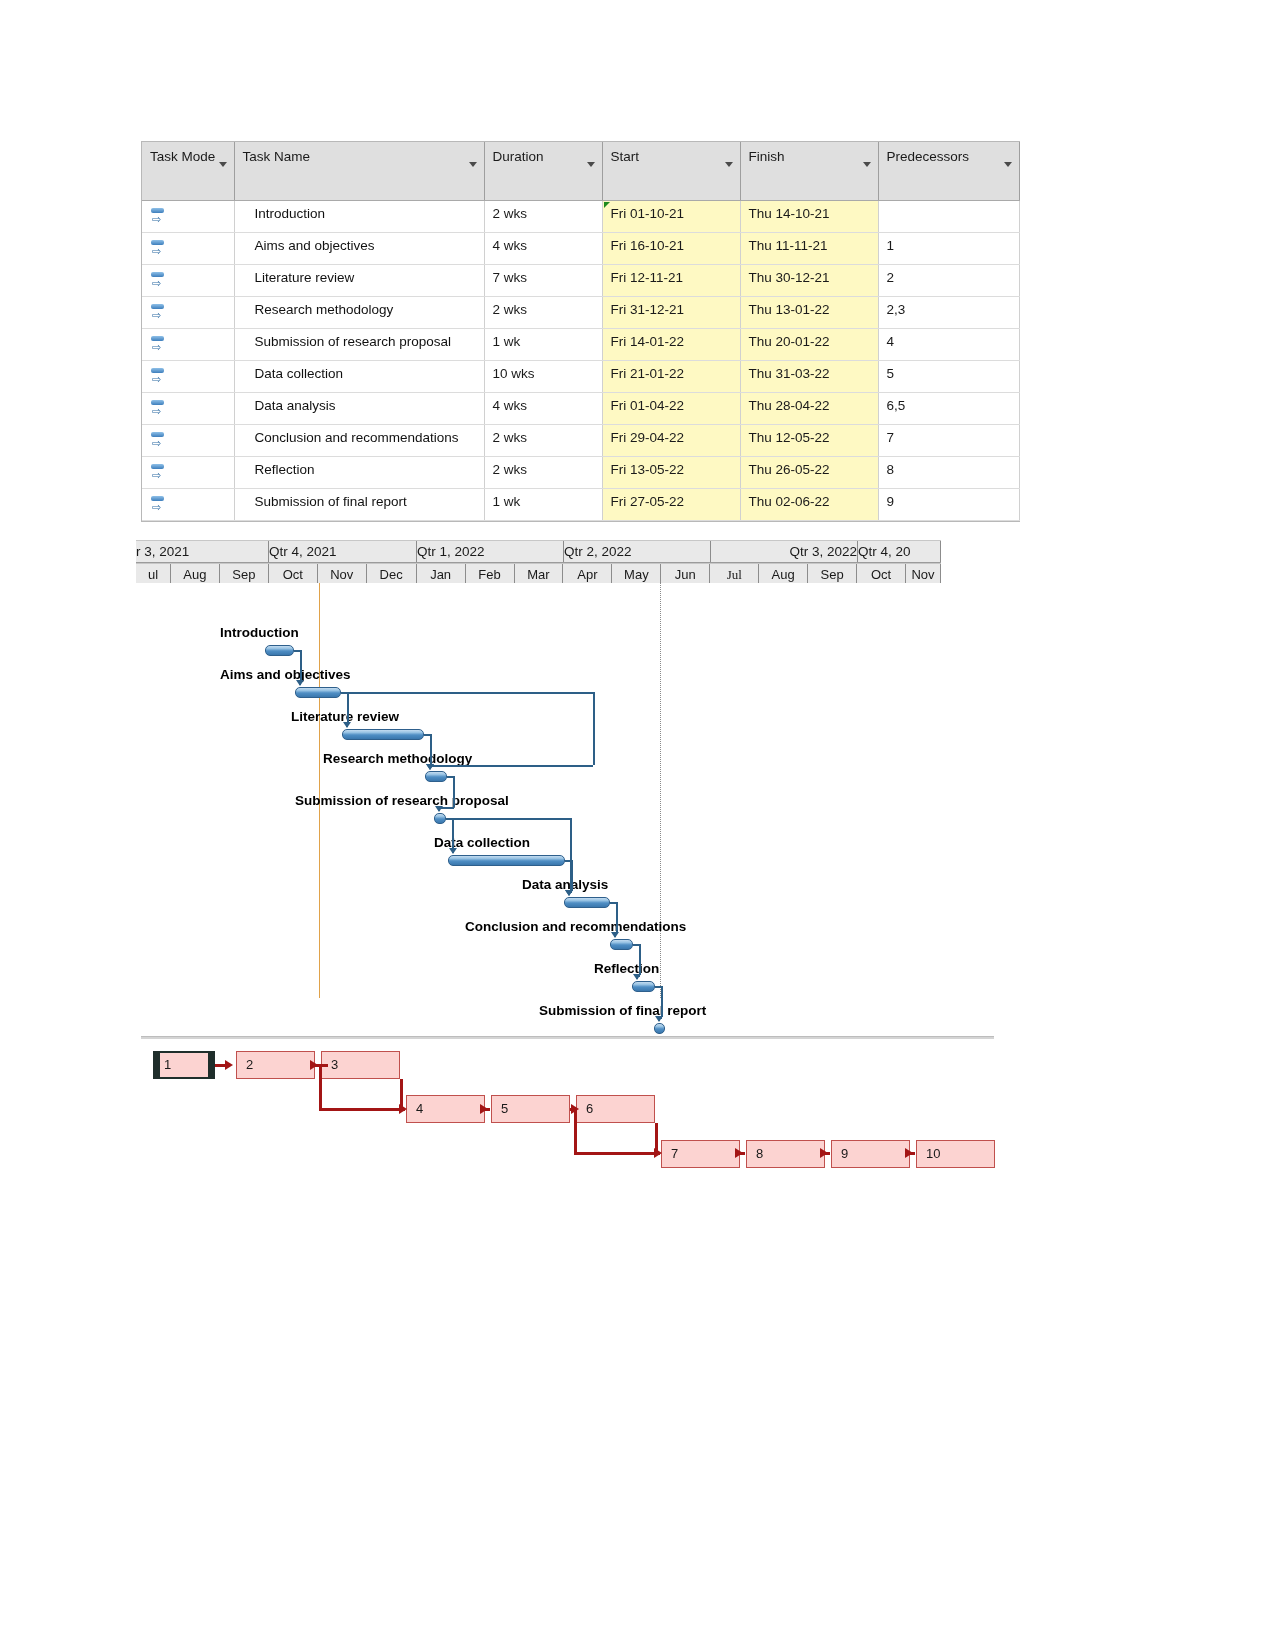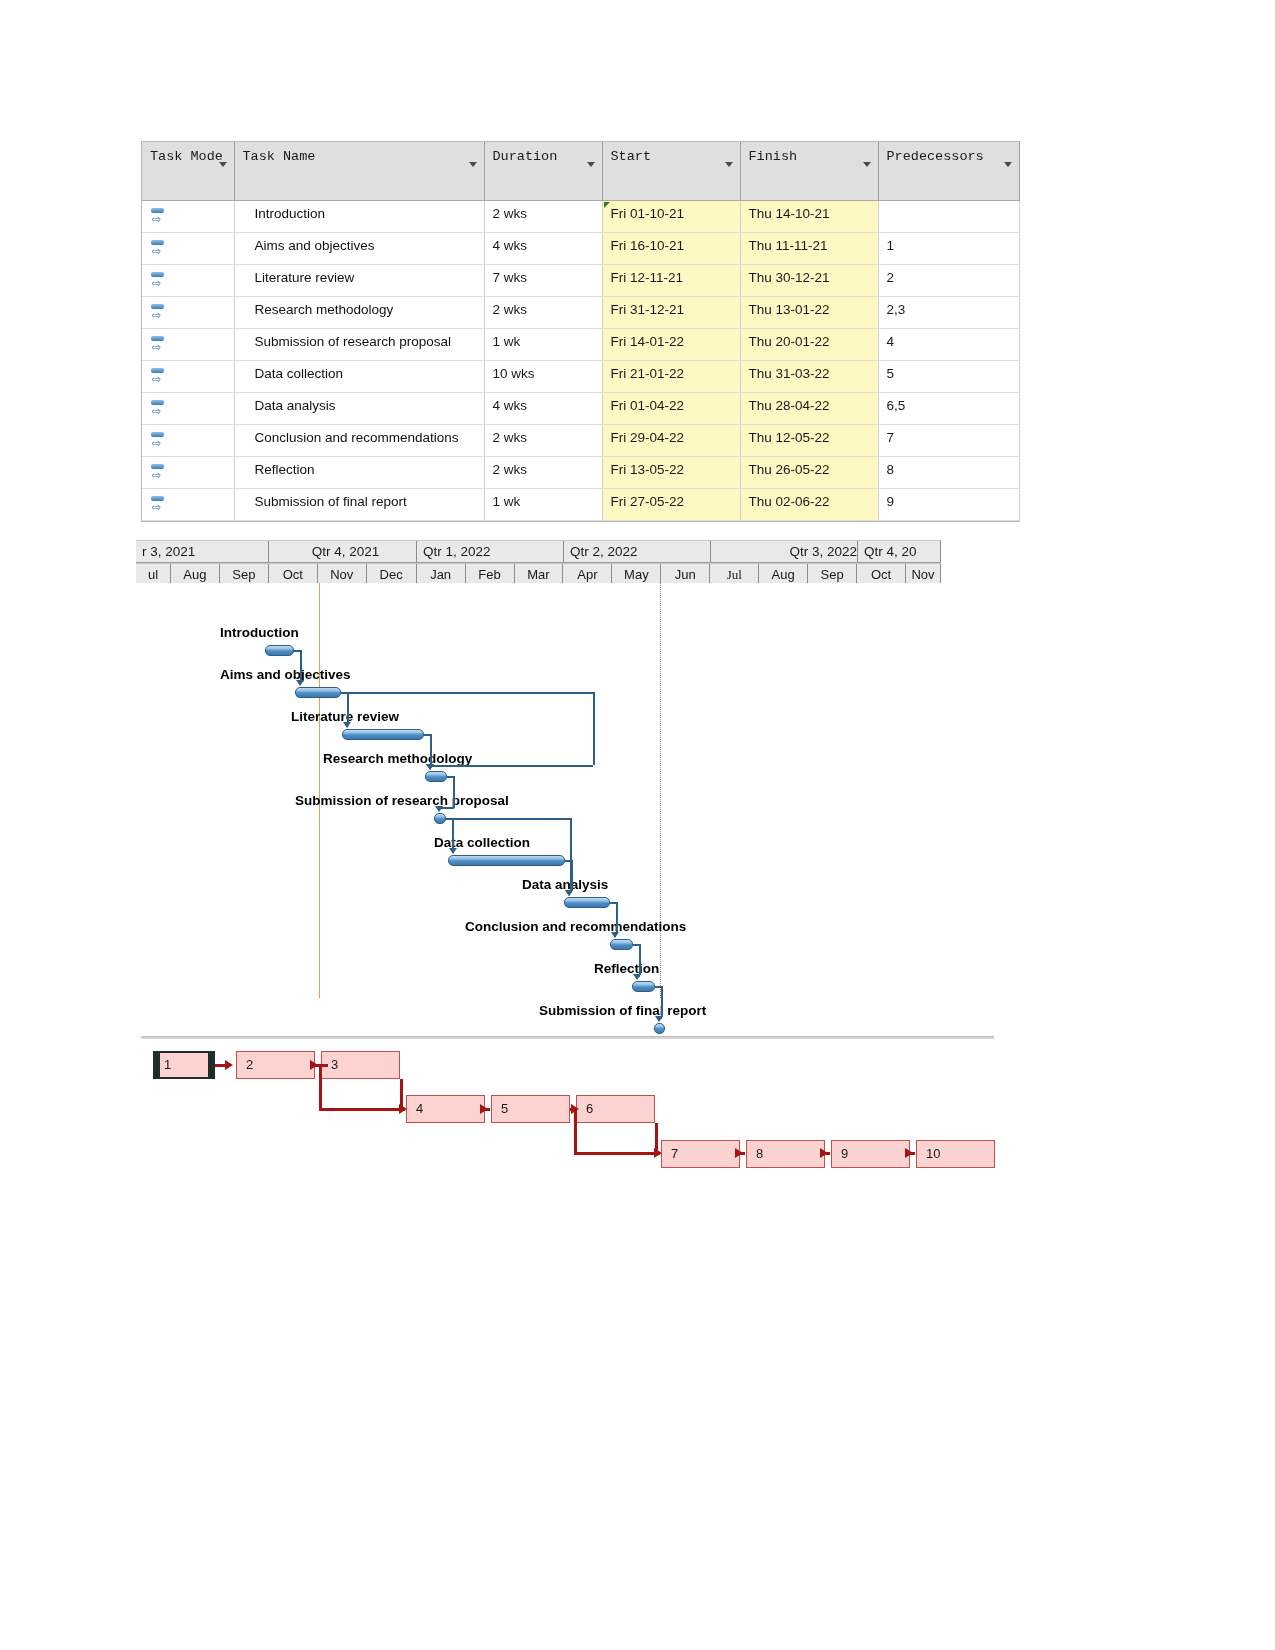--- a/index.html
+++ b/index.html
@@ -25,39 +25,39 @@
   th.c-pred{background:linear-gradient(to bottom,#ffe694,#ffd760);}
   .colw-mode{width:92px;}
   .colw-name{width:250px;}
   .colw-dur{width:118px;}
   .colw-start{width:138px;}
   .colw-finish{width:138px;}
   .colw-pred{width:141px;}
   .filter-arrow{position:absolute;right:7px;top:20px;width:0;height:0;
      border-left:4px solid transparent;border-right:4px solid transparent;
      border-top:5px solid #4a4a4a;}
-  .hdr-txt{display:block;line-height:1.18;font-family:Liberation Mono, monospace;}
+  .hdr-txt{display:block;line-height:1.18;}
   .cell-mode{padding-left:10px;}
   .mode-icon{display:inline-block;width:17px;height:16px;position:relative;margin-top:2px;}
   .mode-icon .bar{position:absolute;left:1px;top:0;width:13px;height:5px;border-radius:2px;
      background:linear-gradient(to bottom,#8fc0e8,#3d7ebc);}
   .mode-icon .arr{position:absolute;left:2px;top:7px;font-size:11px;line-height:9px;color:#2e6ca4;}
   td.c-name{padding-left:20px;color:#111;}
   td.c-start,td.c-finish{background:#fef9c3;}
   tbody tr td{height:18px;}
   .greenflag{position:absolute;margin-left:-7px;margin-top:-4px;width:0;height:0;
      border-top:6px solid #1f8a1f;border-right:6px solid transparent;}
 
   
   .gantt{position:absolute;left:136px;top:540px;width:805px;height:460px;}
   .ts{position:absolute;left:0;top:0;width:805px;}
   .ts-row{display:flex;height:21px;background:#e9e9e9;
      border-bottom:1px solid #9b9b9b;border-top:1px solid #c7c7c7;}
   .ts-q{border-right:1px solid #8c8c8c;font-size:13.5px;color:#1a1a1a;
-     padding-left:6px;line-height:21px;box-sizing:border-box;overflow:hidden;white-space:nowrap;}
+     line-height:21px;box-sizing:border-box;overflow:hidden;white-space:nowrap;}
   .ts-m{border-right:1px solid #8c8c8c;font-size:13px;color:#1a1a1a;
      text-align:center;line-height:21px;box-sizing:border-box;overflow:hidden;white-space:nowrap;}
   .gbody{position:absolute;left:0;top:43px;width:805px;height:415px;background:#fff;}
   .vline-today{position:absolute;top:0;width:1px;height:415px;background:#e0a24a;}
   .vline-dotted{position:absolute;top:0;width:0;height:415px;border-left:1.5px dotted #8a8a8a;}
   .glabel{position:absolute;font-size:13.5px;font-weight:bold;color:#000;white-space:nowrap;}
   .gbar{position:absolute;height:11px;border-radius:5px/5px;
      background:linear-gradient(to bottom,#c3dcf0 0%,#97c2e3 28%,#4f8ec4 55%,#3a77ad 100%);
      border:1px solid #2e5f8c;box-sizing:border-box;}
   .link{position:absolute;background:#2d5f87;}
@@ -214,21 +214,21 @@
             <td>9</td>
           </tr>
         </tbody>
     </table>
   </div>
 
   <div class="gantt">
     <div class="ts">
       <div class="ts-row" id="ts-quarters">
           <div class="ts-q" style="width: 133px;">r 3, 2021</div>
-          <div class="ts-q" style="width: 148px; text-align: center;">Qtr 4, 2021</div>
+          <div class="ts-q" style="width: 148px;">Qtr 4, 2021</div>
           <div class="ts-q" style="width: 147px;">Qtr 1, 2022</div>
           <div class="ts-q" style="width: 147px;">Qtr 2, 2022</div>
           <div class="ts-q" style="width: 147px; text-align: right;">Qtr 3, 2022</div>
           <div class="ts-q" style="width: 83px;">Qtr 4, 20</div>
         </div>
       <div class="ts-row" id="ts-months">
           <div class="ts-m" style="width: 35px;">ul</div>
           <div class="ts-m" style="width: 49px;">Aug</div>
           <div class="ts-m" style="width: 49px;">Sep</div>
           <div class="ts-m" style="width: 49px;">Oct</div>

